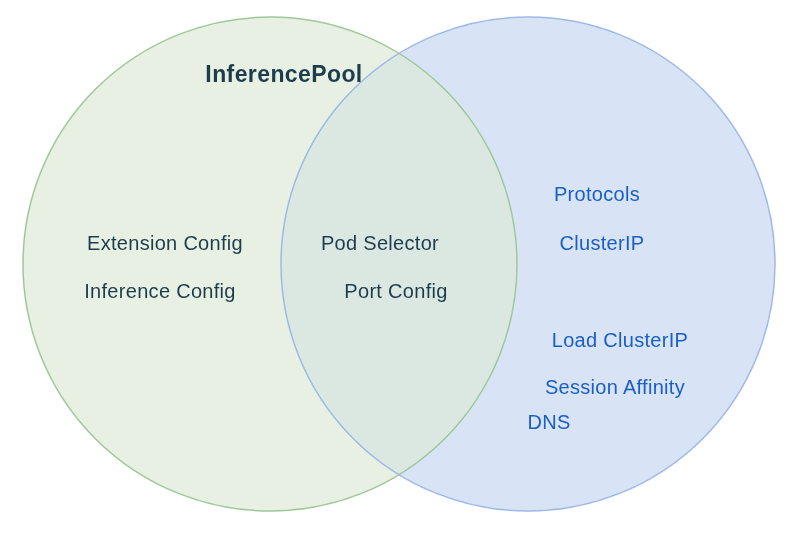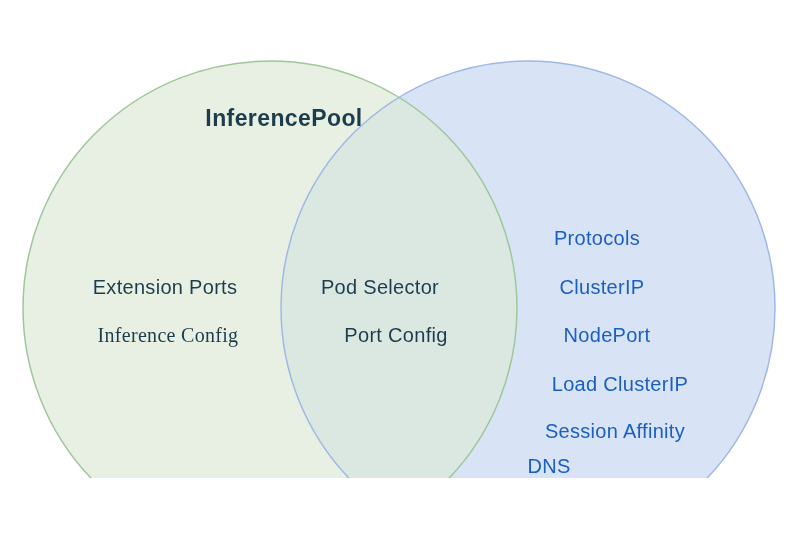--- a/index.html
+++ b/index.html
@@ -4,24 +4,23 @@
 <style>
   html, body {
     margin: 0;
     padding: 0;
     background: #ffffff;
     font-family: "Liberation Sans", sans-serif;
   }
   .stage {
     position: relative;
     width: 800px;
-    height: 434px;
+    height: 533px;
     background: var(--background, #ffffff);
     overflow: hidden;
-    margin-top: 44px;
   }
   .stage svg {
     position: absolute;
     left: 0;
     top: 0;
   }
   .c-left   { fill: var(--left-fill); }
   .c-right  { fill: var(--right-fill); }
   .c-overlap{ fill: var(--overlap-fill); }
   .c-left-stroke  { fill: none; stroke: var(--left-stroke);  stroke-width: 1.5; }
@@ -57,26 +56,25 @@
     </defs>
     <circle class="c-left" cx="270" cy="264" r="247"></circle>
     <circle class="c-right" cx="528" cy="264" r="247"></circle>
     <circle class="c-overlap" cx="528" cy="264" r="247" clip-path="url(#clip-left-circle)"></circle>
     <circle class="c-left-stroke" cx="270" cy="264" r="247"></circle>
     <circle class="c-right-stroke" cx="528" cy="264" r="247"></circle>
   </svg>
 
   <div class="label title left-text" style="left:284px; top:74px;">InferencePool</div>
 
-  <div class="label left-text" style="left:165px; top:243px;">Extension Ports</div>
-  <div class="label left-text" style="left:168px; top:291px;font-family:Liberation Serif, serif;">Inference Config</div>
+  <div class="label left-text" style="left:165px; top:243px;">Extension Config</div>
+  <div class="label left-text" style="left:160px; top:291px;">Inference Config</div>
 
   <div class="label left-text" style="left:380px; top:243px;">Pod Selector</div>
   <div class="label left-text" style="left:396px; top:291px;">Port Config</div>
 
   <div class="label right-text" style="left:597px; top:194px;">Protocols</div>
   <div class="label right-text" style="left:602px; top:243px;">ClusterIP</div>
-  <div class="label right-text" style="left:607px; top:291px;">NodePort</div>
   <div class="label right-text" style="left:620px; top:340px;">Load ClusterIP</div>
   <div class="label right-text" style="left:615px; top:387px;">Session Affinity</div>
   <div class="label right-text" style="left:549px; top:422px;">DNS</div>
 
 </div>
 
 </body></html>

